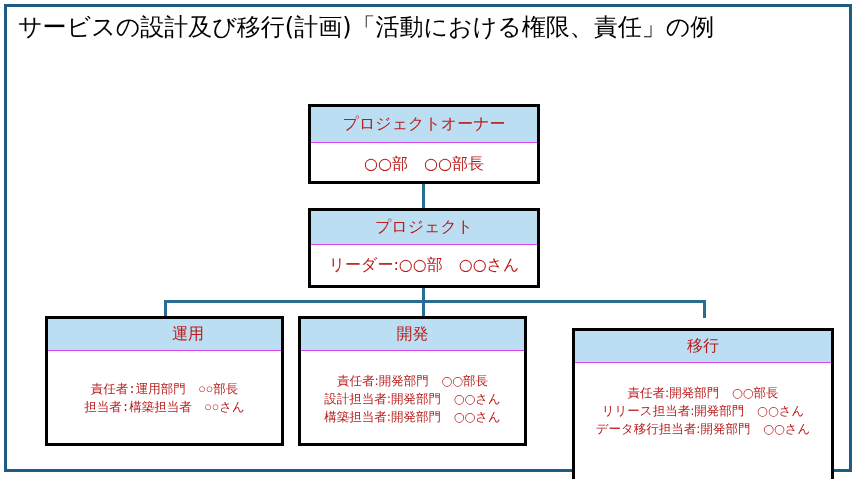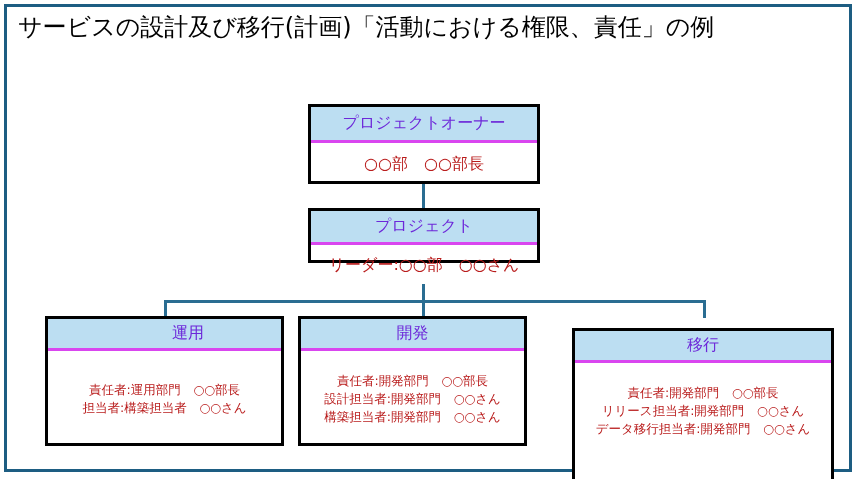--- a/index.html
+++ b/index.html
@@ -42,23 +42,23 @@
   
   .orgbox {
     position: absolute;
     border: 3px solid #000000;
     box-sizing: border-box;
     background: #ffffff;
     z-index: 3;
   }
   .orgbox .bhead {
     background: #bcdef2;
-    border-bottom: 3px solid #d946ef;
+    border-bottom: 1px solid #d946ef;
     text-align: center;
-    color: #6d28d9;
+    color: #b91c1c;
     font-size: 16px;
     display: flex;
     align-items: center;
     justify-content: center;
     box-sizing: border-box;
   }
   .orgbox .bbody {
     display: flex;
     flex-direction: column;
     align-items: center;
@@ -114,30 +114,30 @@
 
   <div class="conn v" style="left:703px; top:300px; height:18px;"></div>
 
   <div class="orgbox" id="box-owner" style="left:308px; top:104px; width:232px; height:80px;">
     <div class="bhead" style="height:36px;">プロジェクトオーナー</div>
     <div class="bbody" style="height:41px;">
       <div class="line">○○部　○○部長</div>
     </div>
   </div>
 
-  <div class="orgbox" id="box-project" style="left:308px; top:208px; width:232px; height:55px;">
+  <div class="orgbox" id="box-project" style="left:308px; top:208px; width:232px; height:80px;">
     <div class="bhead" style="height:34px;">プロジェクト</div>
     <div class="bbody" style="height:40px;">
       <div class="line">リーダー:○○部　○○さん</div>
     </div>
   </div>
 
   <div class="orgbox" id="box-ops" style="left:45px; top:316px; width:239px; height:130px;">
     <div class="bhead" style="height:32px;padding-left:47px;">運用</div>
-    <div class="bbody" style="height:95px;">
+    <div class="bbody" style="height:95px;font-family:Liberation Mono, monospace;">
       <div class="line">責任者:運用部門　○○部長</div>
       <div class="line">担当者:構築担当者　○○さん</div>
     </div>
   </div>
 
   <div class="orgbox" id="box-dev" style="left:298px; top:316px; width:229px; height:130px;">
     <div class="bhead" style="height:32px;">開発</div>
     <div class="bbody" style="height:95px;">
       <div class="line">責任者:開発部門　○○部長</div>
       <div class="line">設計担当者:開発部門　○○さん</div>

